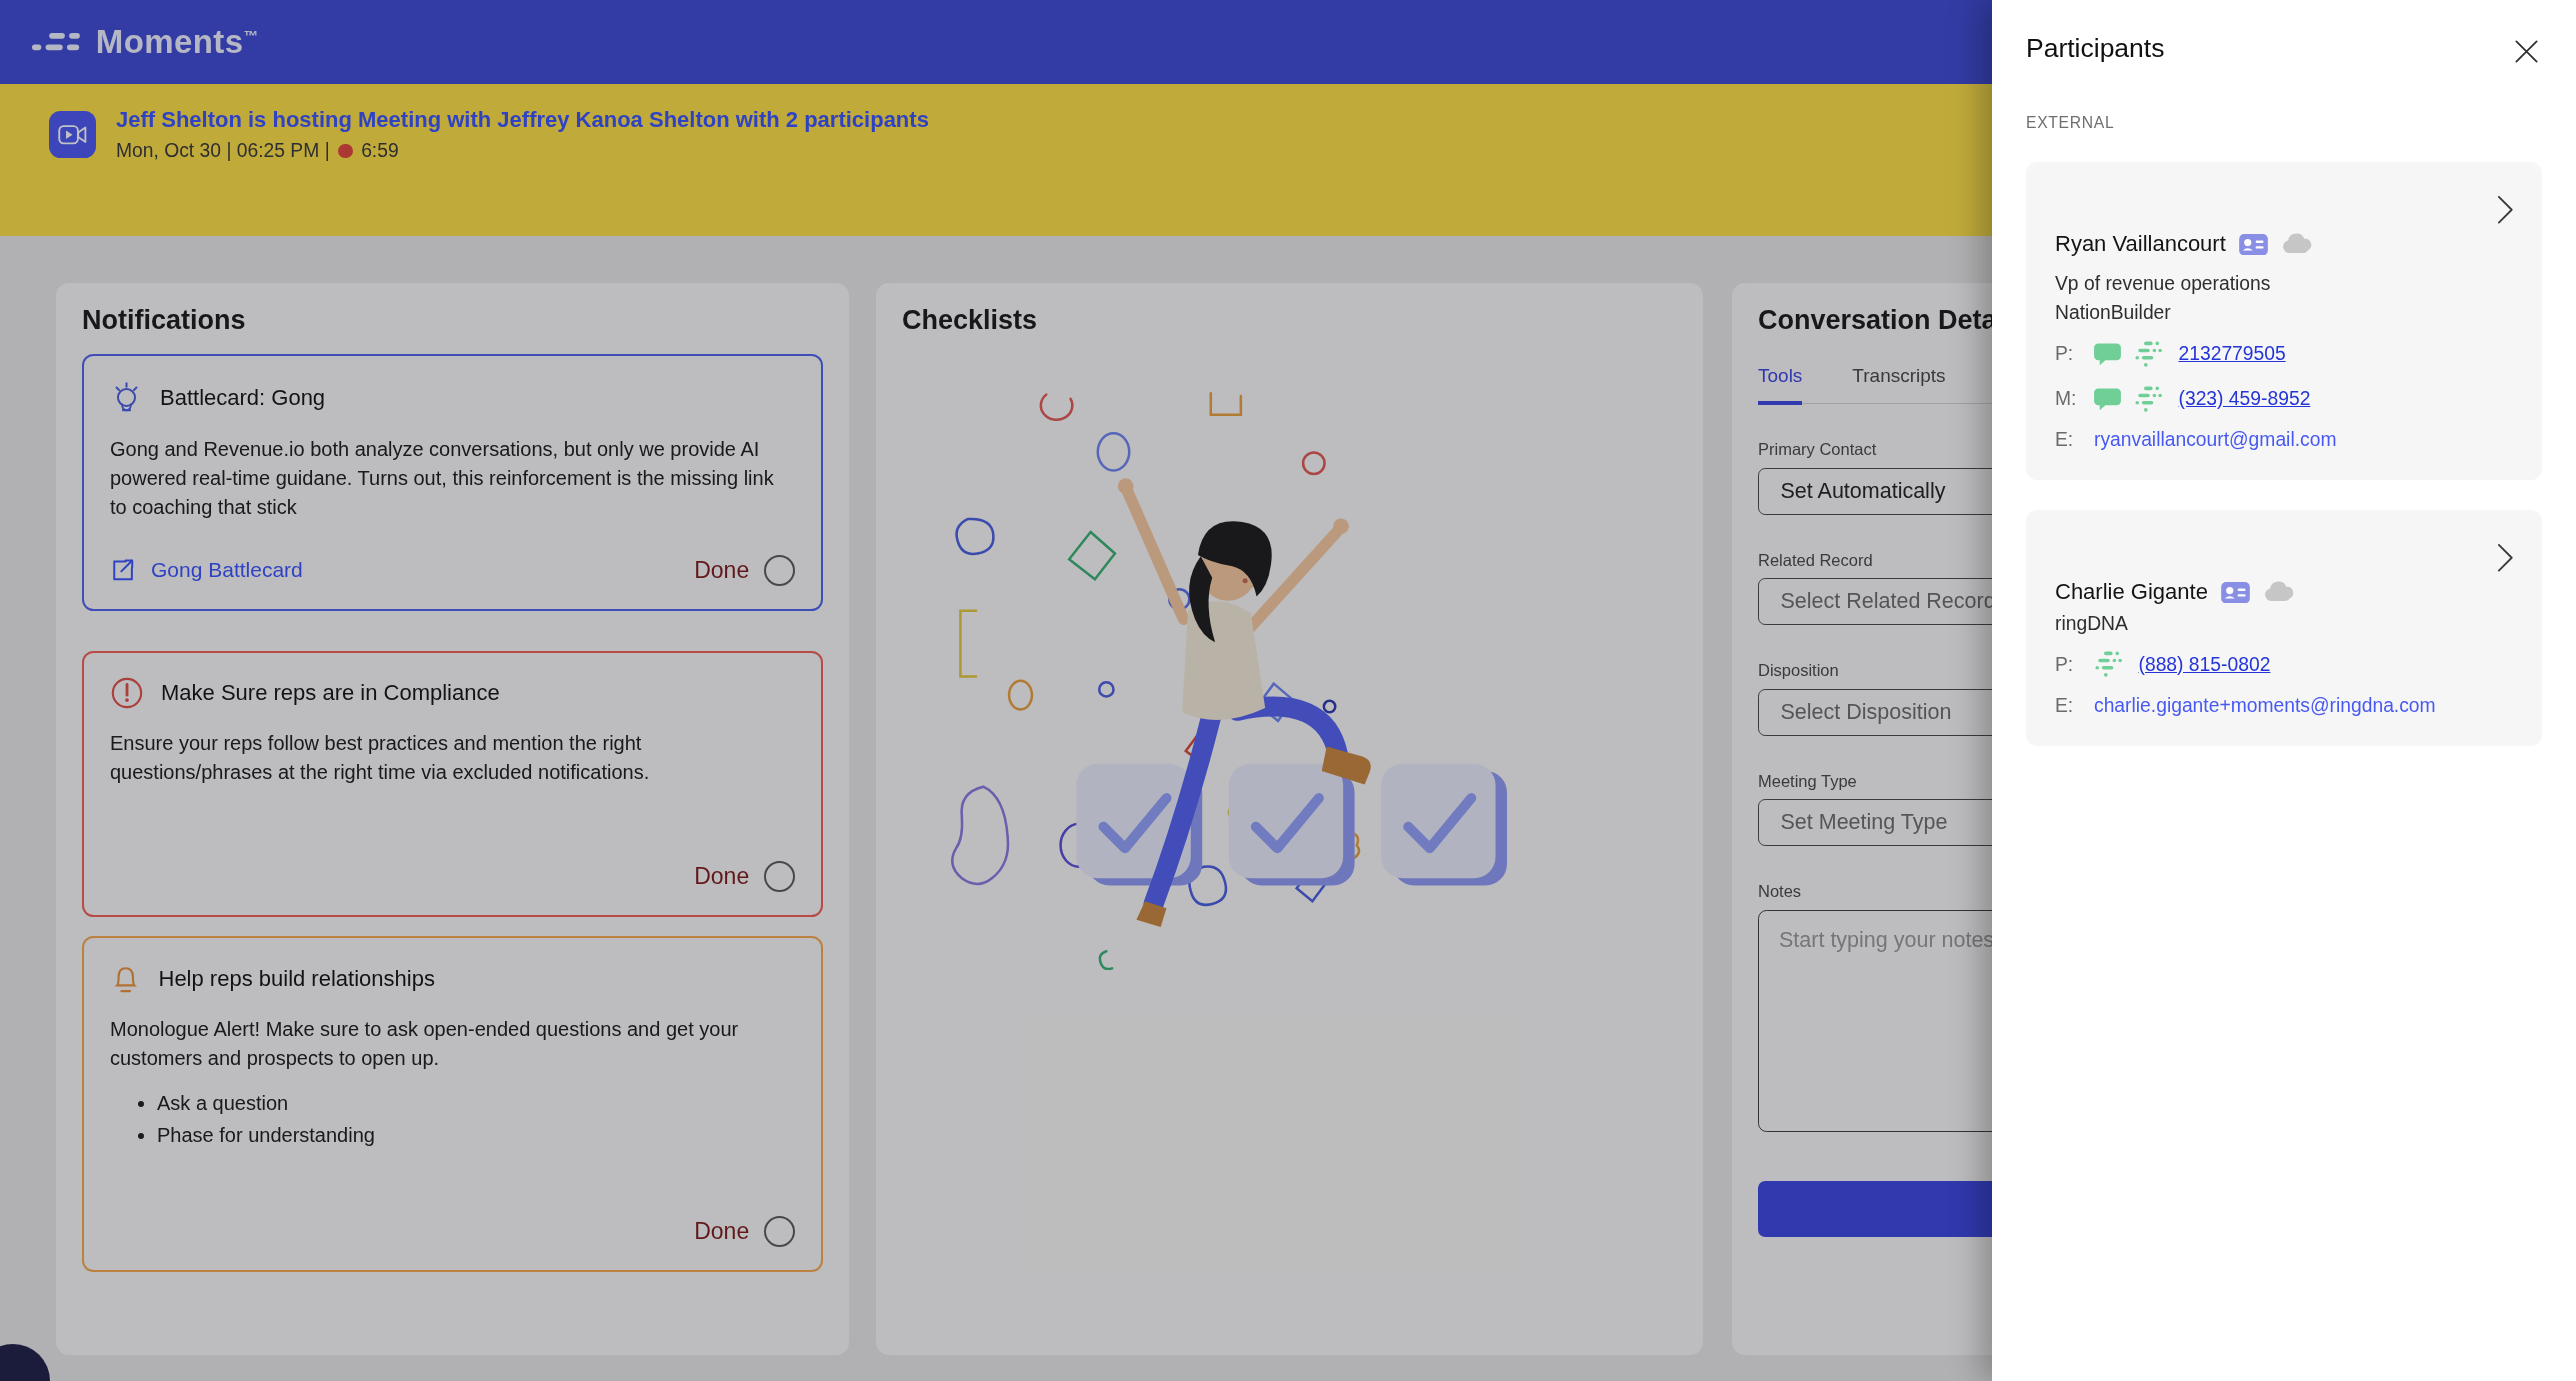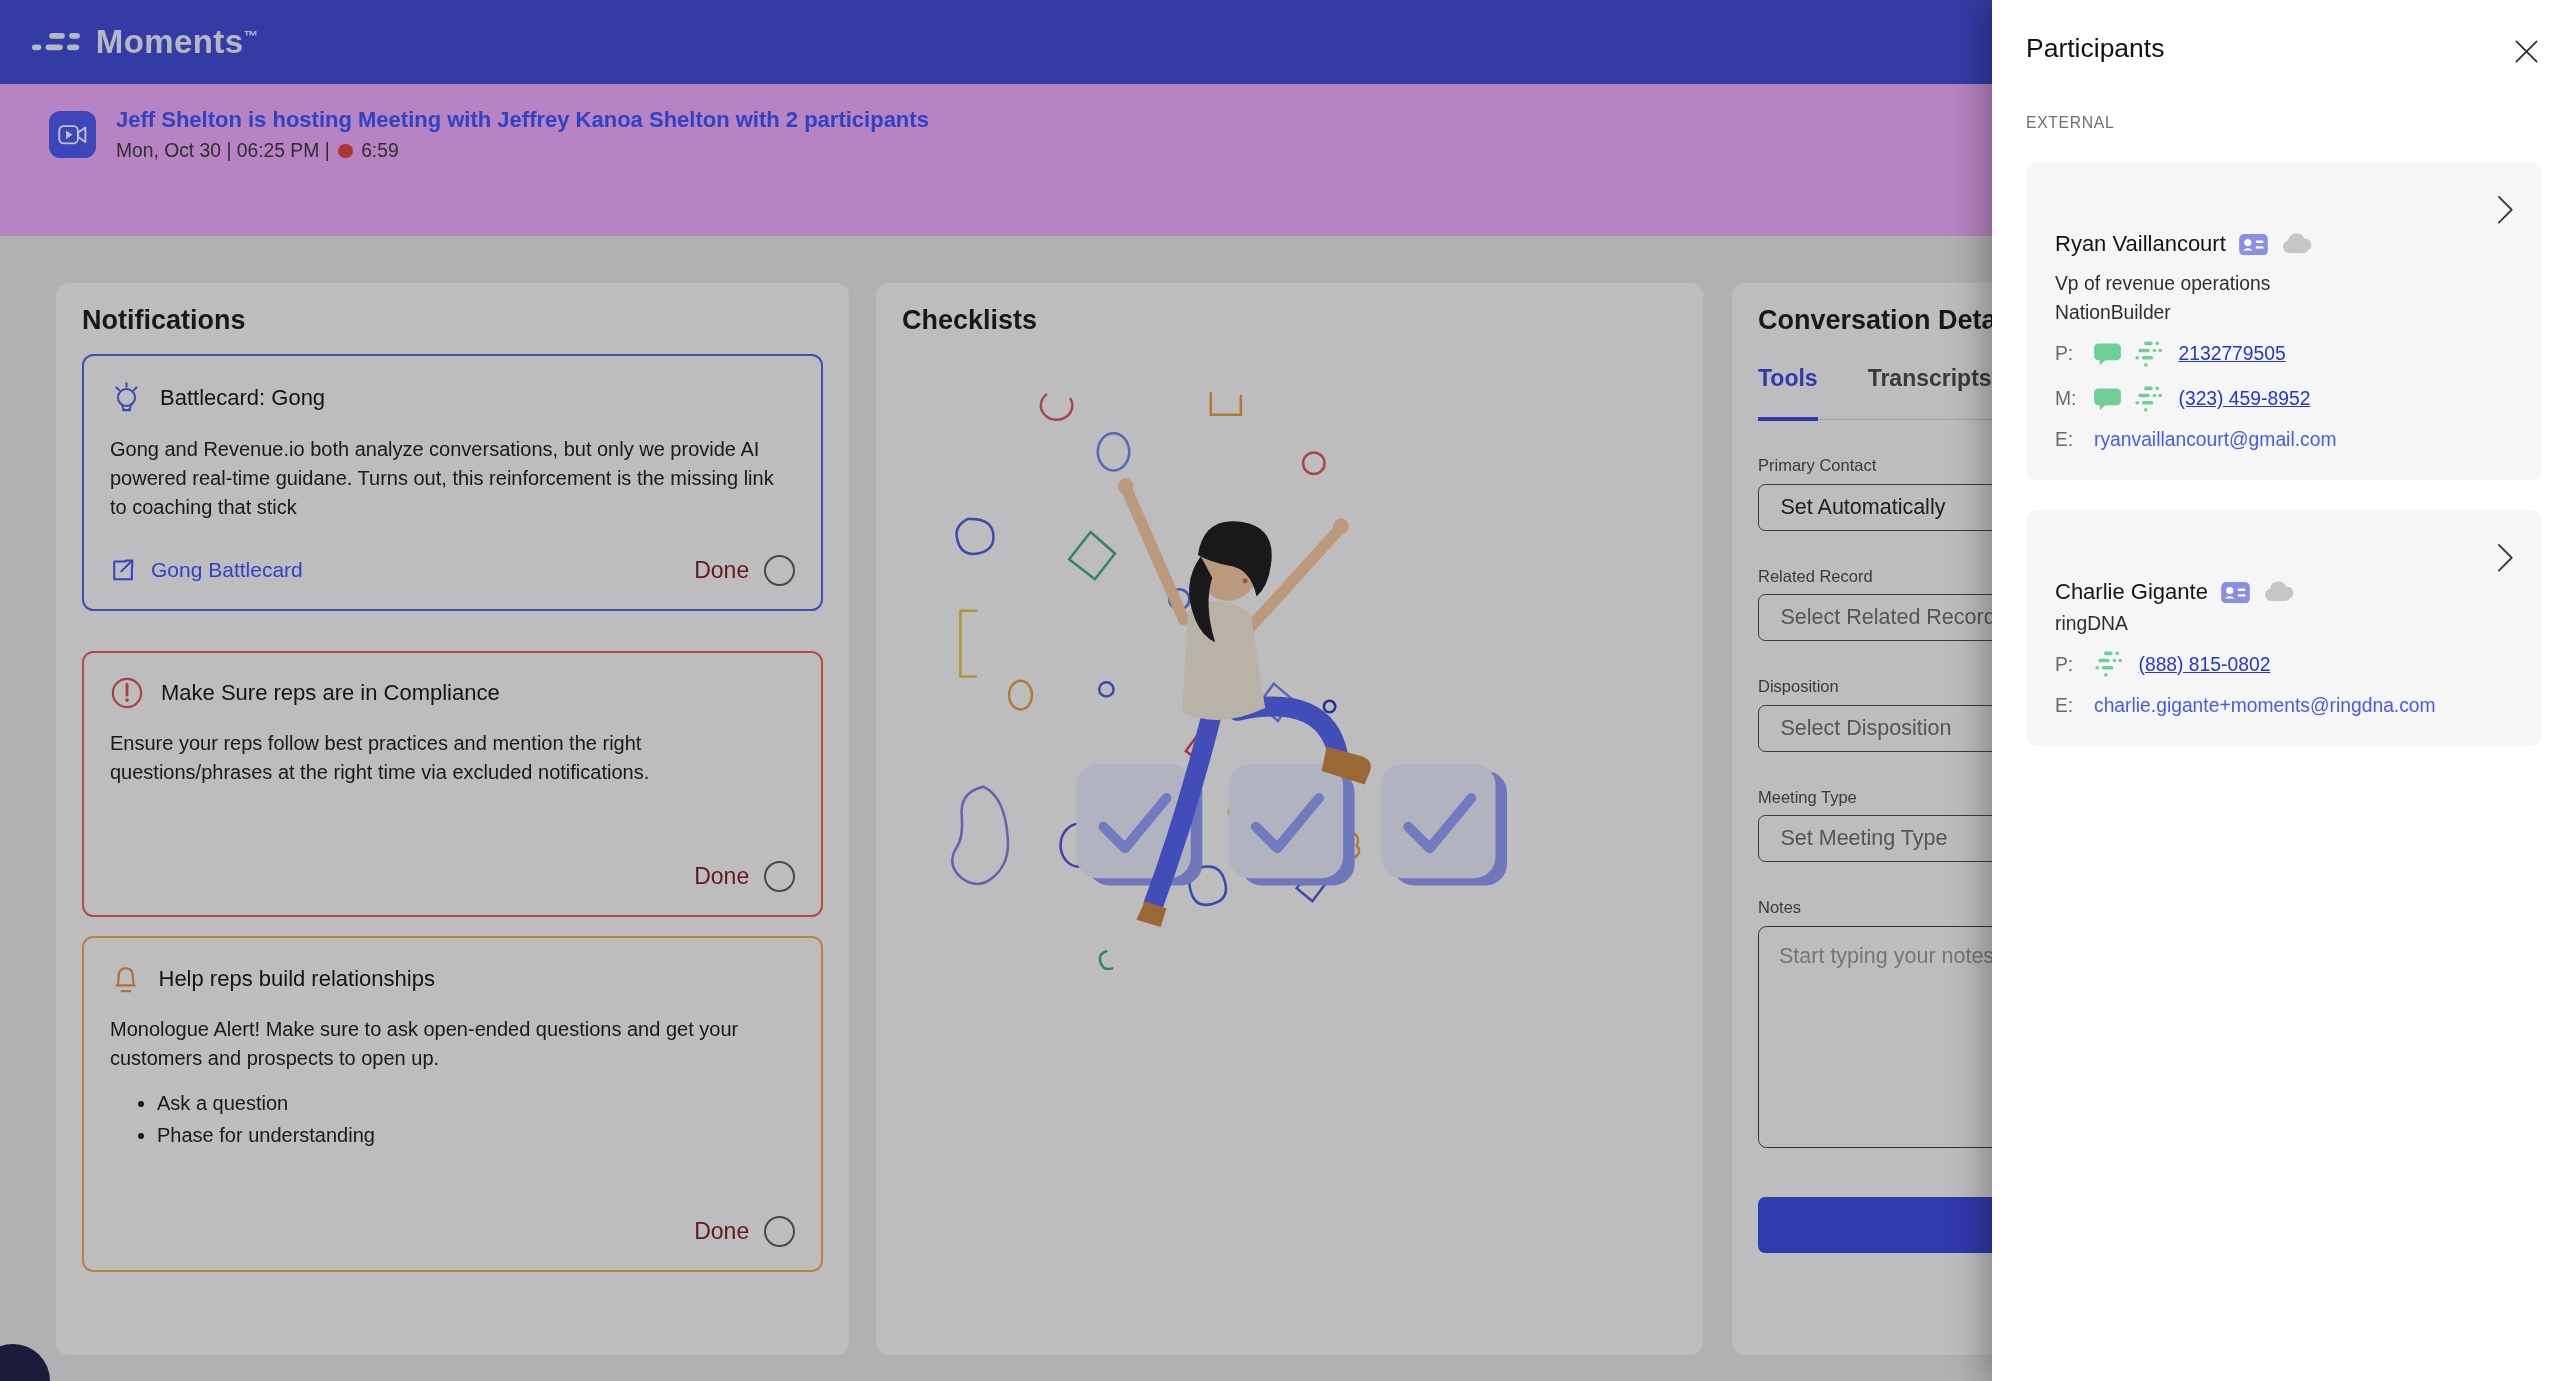--- a/index.html
+++ b/index.html
@@ -14,21 +14,21 @@
   .stage{position:absolute;inset:0;width:2576px;height:1381px;overflow:hidden;}
 
   
   .app-header{position:absolute;left:0;top:0;width:2576px;height:84px;
     background:var(--header-blue,#3f4cd4);display:flex;align-items:center;padding:0 31.5px;z-index:5;}
   .logo{display:flex;align-items:center;gap:14.3px;}
   .logo-text{color:#eef0ff;font-size:33px;font-weight:bold;letter-spacing:0.4px;}
   .logo-text sup{font-size:14.3px;font-weight:bold;vertical-align:super;}
 
   
-  .meeting-strip{position:absolute;left:0;top:84px;width:2276px;height:152px;background:#f0abfc;z-index:4;}
+  .meeting-strip{position:absolute;left:0;top:84px;width:2276px;height:152px;background:#fde047;z-index:4;}
   .meeting-banner{position:absolute;left:49px;top:23px;display:flex;align-items:center;gap:20px;}
   .video-chip{width:47px;height:47px;border-radius:11.4px;background:#4c58f0;display:flex;align-items:center;justify-content:center;flex:none;}
   .meeting-link{font-size:22px;font-weight:600;color:var(--link-blue,#3b55ff);text-decoration:none;display:block;}
   .meeting-meta{margin-top:7.2px;font-size:19.3px;color:#3a3a3a;display:flex;align-items:center;gap:8.6px;font-weight:500;}
   .rec-dot{width:14.3px;height:14.3px;border-radius:50%;background:var(--record-dot,#e0473d);display:inline-block;}
 
   
   .panel{position:absolute;top:283px;height:1072px;background:#f8f8f8;border-radius:13px;padding:21.5px 26px;}
   .panel-title{font-size:27px;font-weight:600;color:#1c1c1c;}
   .panel-notifications{left:56px;width:793px;}
@@ -52,21 +52,21 @@
     color:var(--link-blue,#3b55ff);text-decoration:none;}
   .done-wrap{display:flex;align-items:center;gap:14.3px;margin-left:auto;}
   .done-label{font-size:23px;color:#7f1d1d;}
   .done-circle{width:31.5px;height:31.5px;border:2.1px solid #5c5c5c;border-radius:50%;background:transparent;}
 
   
   .illustration{position:absolute;left:0;top:100px;width:827px;height:587px;}
 
   
   .tabs{display:flex;gap:50px;margin-top:29px;border-bottom:1.4px solid #d4d4d4;}
-  .tab{font-size:23px;padding-bottom:25px;color:#4a4a4a;font-weight:700;cursor:default;}
+  .tab{font-size:19px;padding-bottom:14px;color:#4a4a4a;font-weight:400;cursor:default;}
   .tab.active{color:var(--accent,#3c49e0);border-bottom:4.3px solid var(--accent,#3c49e0);margin-bottom:-1.4px;}
   .field{margin-top:36px;}
   .field-label{font-size:16.5px;color:#4b4b4b;font-weight:500;}
   .select{margin-top:8.6px;height:47px;border:1.4px solid #4a4a4a;border-radius:7.2px;
     display:flex;align-items:center;padding:0 21.5px;font-size:21.5px;color:#6e6e6e;background:transparent;}
   .select.filled{color:#262626;}
   .notes-area{margin-top:8.6px;width:100%;height:222px;border:1.4px solid #3f3f3f;border-radius:8.6px;
     background:transparent;resize:none;font-family:"Liberation Sans",sans-serif;font-size:21.5px;padding:17px 20px;color:#262626;}
   .notes-area::placeholder{color:#9a9a9a;}
   .primary-btn{margin-top:47px;width:100%;height:56px;border:none;border-radius:7.2px;

